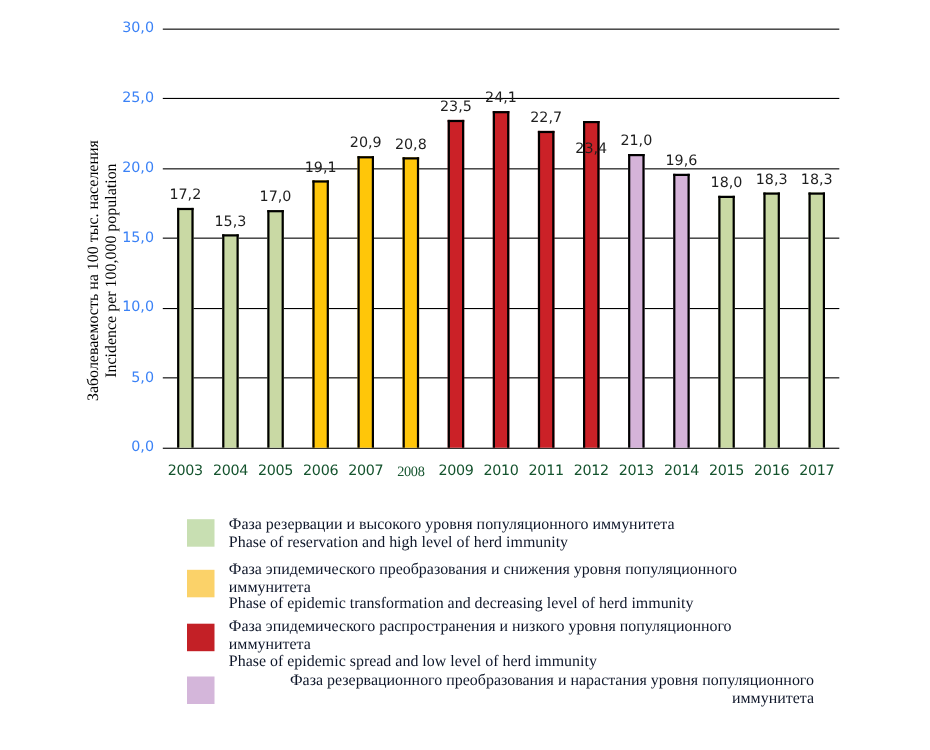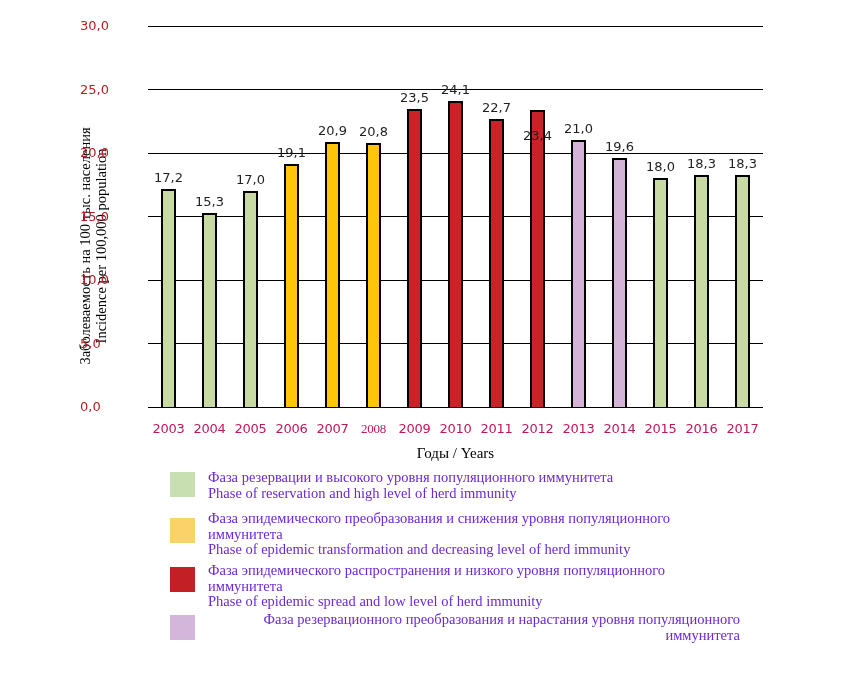--- a/index.html
+++ b/index.html
@@ -3,32 +3,32 @@
 <meta charset="utf-8">
 <style>
   html,body{margin:0;padding:0;background:#fff;}
   .figure{position:relative;width:845px;height:682px;background:#ffffff;overflow:hidden;
           font-family:"Liberation Serif",serif;}
   .plot{position:absolute;left:148px;top:26px;width:615px;height:381px;border-bottom:1.5px solid #000;}
   .gridline{position:absolute;left:0;width:100%;height:1px;background:#000;}
   .bar{position:absolute;bottom:0;width:15px;border:2px solid #000;border-bottom:none;box-sizing:border-box;}
   .bar-value{position:absolute;width:49px;text-align:center;
              font:13px "DejaVu Sans",sans-serif;color:#1f1f1f;}
-  .ytick{position:absolute;width:60px;text-align:left;
-         font:13px "DejaVu Sans",sans-serif;color:#b91c1c;}
+  .ytick{position:absolute;width:60px;text-align:right;
+         font:13px "DejaVu Sans",sans-serif;color:#3b82f6;}
   .xtick{position:absolute;width:41px;text-align:center;
-         font:13px "DejaVu Sans",sans-serif;color:#be185d;letter-spacing:-0.3px;}
+         font:13px "DejaVu Sans",sans-serif;color:#14532d;letter-spacing:-0.3px;}
   .yaxis-title{position:absolute;left:-86px;top:229px;width:360px;height:34px;
                transform:rotate(-90deg);text-align:center;
                font:14.5px "Liberation Serif",serif;line-height:16px;color:#000;white-space:nowrap;}
   .xaxis-title{position:absolute;left:148px;top:445px;width:615px;text-align:center;
                font:15px "Liberation Serif",serif;color:#000;}
   .legend-swatch{position:absolute;left:170px;width:25px;height:25px;}
   .legend-text{position:absolute;left:208px;width:532px;
-               font:14.5px "Liberation Serif",serif;line-height:15.5px;color:#6d28d9;}
+               font:14.5px "Liberation Serif",serif;line-height:15.5px;color:#0f172a;}
 </style>
 </head>
 <body>
 
 <div class="figure">
   <div class="yaxis-title">
     <div>Заболеваемость на 100 тыс. населения</div>
     <div>Incidence per 100,000 population</div>
   </div>
 
@@ -89,21 +89,20 @@
       <div class="bar-value" style="left: 595px; top: 139px;">19,6</div>
       <div class="xtick" style="left: 599px; top: 421px;">2014</div>
       <div class="bar-value" style="left: 636px; top: 159px;">18,0</div>
       <div class="xtick" style="left: 640px; top: 421px;">2015</div>
       <div class="bar-value" style="left: 677px; top: 156px;">18,3</div>
       <div class="xtick" style="left: 681px; top: 421px;">2016</div>
       <div class="bar-value" style="left: 718px; top: 156px;">18,3</div>
       <div class="xtick" style="left: 722px; top: 421px;">2017</div>
     </div>
 
-  <div class="xaxis-title">Годы / Years</div>
 
   <div id="legend">
       <div class="legend-swatch" style="top: 472px; background: rgb(200, 223, 178);"></div>
       <div class="legend-text" style="top: 470px;">
         <div class="">Фаза резервации и высокого уровня популяционного иммунитета</div>
         <div class="">Phase of reservation and high level of herd immunity</div>
       </div>
       <div class="legend-swatch" style="top: 518px; background: rgb(251, 210, 105);"></div>
       <div class="legend-text" style="top: 511px;">
         <div class="">Фаза эпидемического преобразования и снижения уровня популяционного иммунитета</div>

